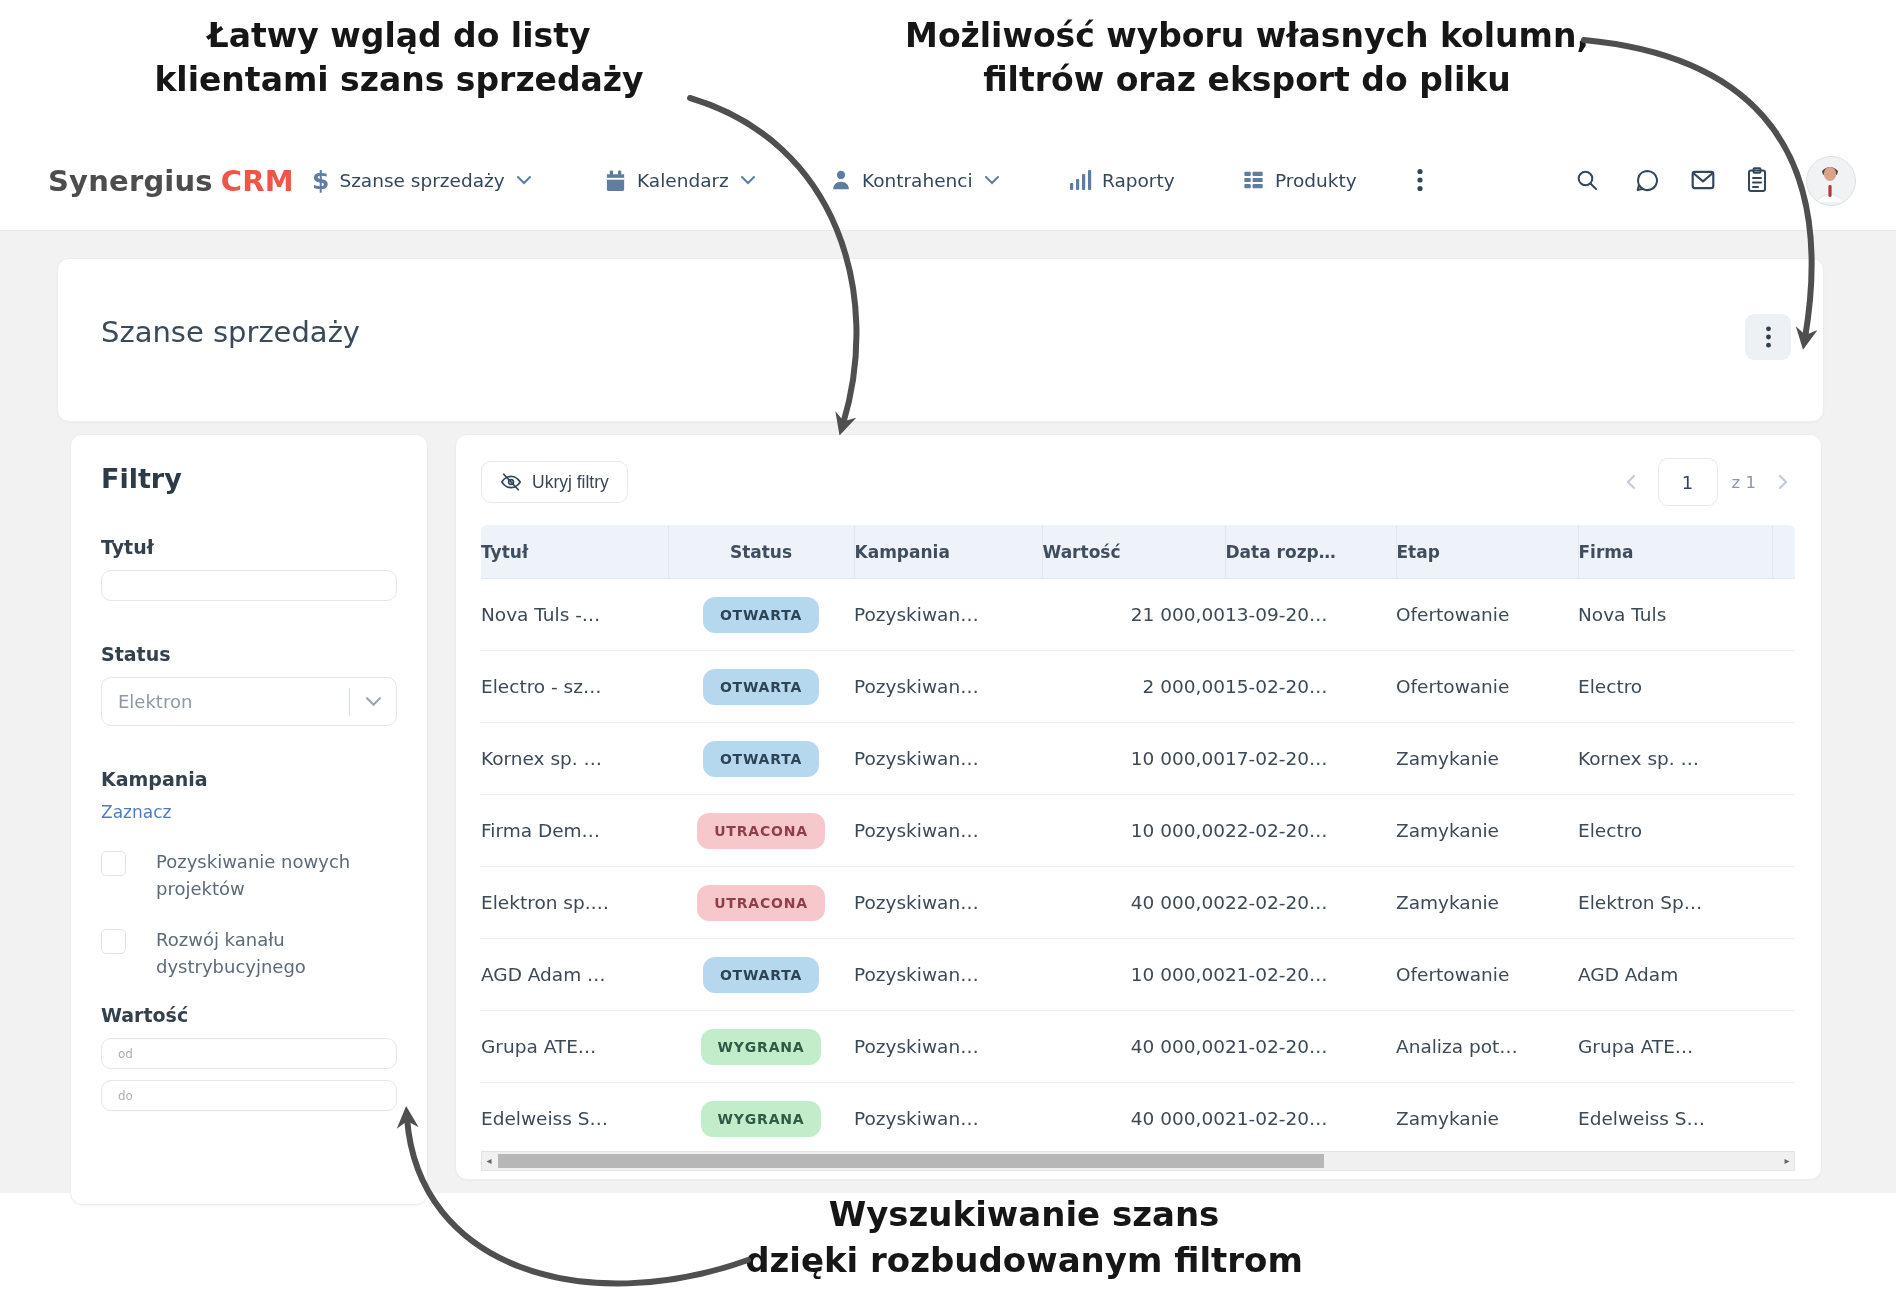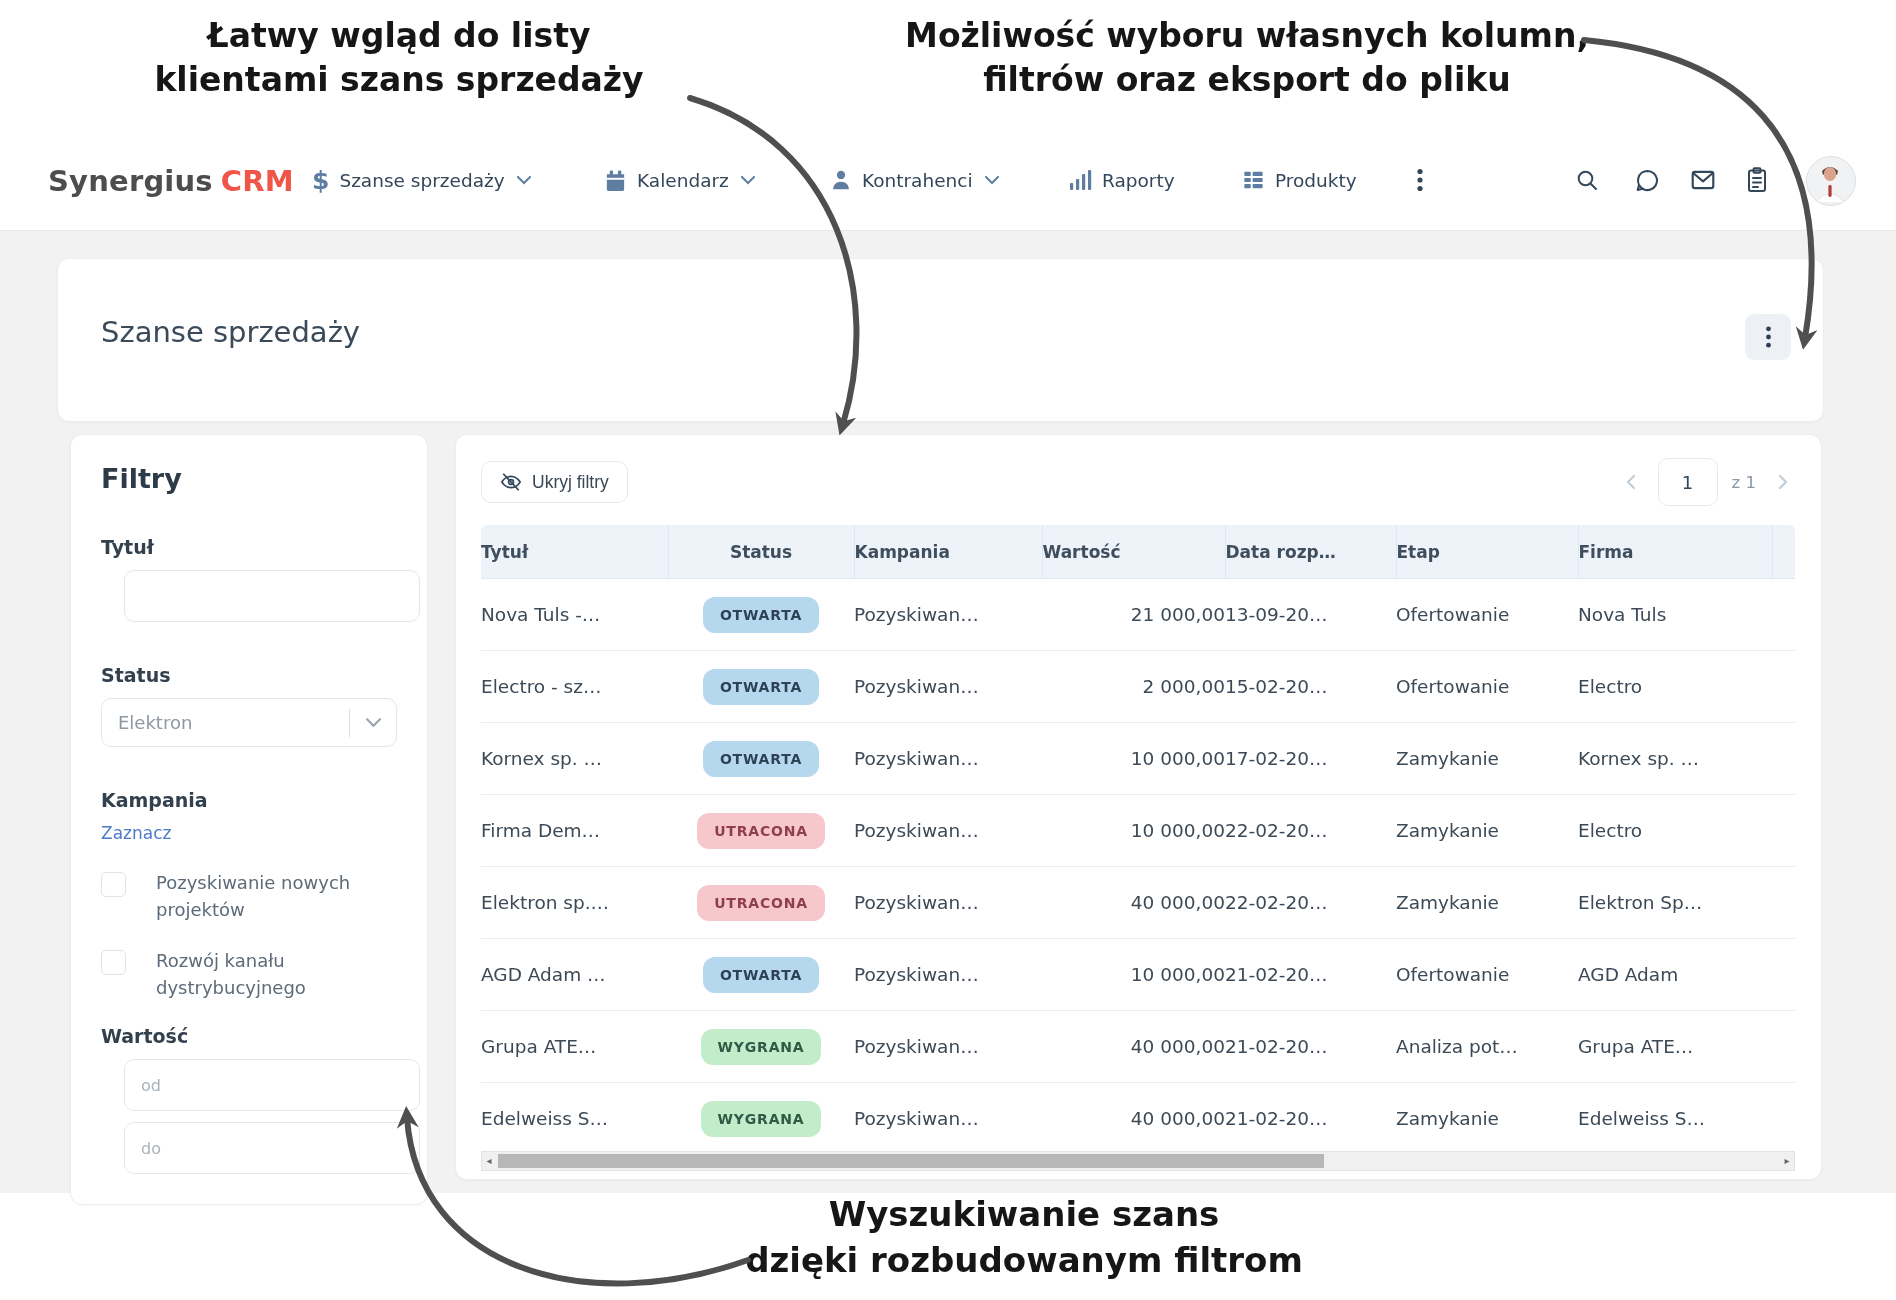--- a/index.html
+++ b/index.html
@@ -38,23 +38,23 @@
         box-shadow:0 1px 2px rgba(0,0,0,.03);}
   .title-card{left:57px;top:258px;width:1765px;height:162px;}
   .page-title{position:absolute;left:43px;top:56px;font-size:29px;color:#3b4a59;}
   .kebab-btn{position:absolute;right:32px;top:55px;width:46px;height:46px;border-radius:9px;
              background:#edf1f6;display:flex;align-items:center;justify-content:center;cursor:pointer;}
 
   .filter-card{left:70px;top:434px;width:358px;height:771px;overflow:hidden;
                padding:0 30px;box-sizing:border-box;}
   .filter-title{margin-top:28px;font-size:27px;font-weight:700;color:#2d3a48;}
   .f-label{margin-top:42px;font-size:19px;font-weight:700;color:#33404e;}
-  .f-input{margin-top:12px;width:100%;height:52px;box-sizing:border-box;border:1px solid #e4e6e8;
-           border-radius:10px;background:#fff;padding:0 16px;font-size:16px;color:#3c4956;
-           font-family:inherit;outline:none;margin-left:23px;}
+  .f-input{margin-top:12px;width:100%;height:31px;box-sizing:border-box;border:1px solid #e4e6e8;
+           border-radius:10px;background:#fff;padding:0 16px;font-size:12px;color:#3c4956;
+           font-family:inherit;outline:none;}
   .f-input::placeholder{color:#a9b2ba;}
   .f-select{margin-top:12px;width:100%;height:49px;box-sizing:border-box;border:1px solid #e4e6e8;
             border-radius:10px;display:flex;align-items:center;cursor:pointer;}
   .f-select .val{flex:1;padding-left:16px;font-size:18px;color:#8e99a4;}
   .f-select .divider{width:1px;height:28px;background:#d8dde2;}
   .f-select .chevwrap{width:46px;display:flex;align-items:center;justify-content:center;}
   .link{margin-top:12px;font-size:17px;color:var(--link-light,#4d7cc7);cursor:pointer;width:fit-content;}
   .checks{margin-top:26px;}
   .check-item{display:flex;gap:30px;margin-bottom:24px;cursor:pointer;}
   .checkbox{width:23px;height:23px;border:1.6px solid #e0e4e8;border-radius:5px;background:#fff;

